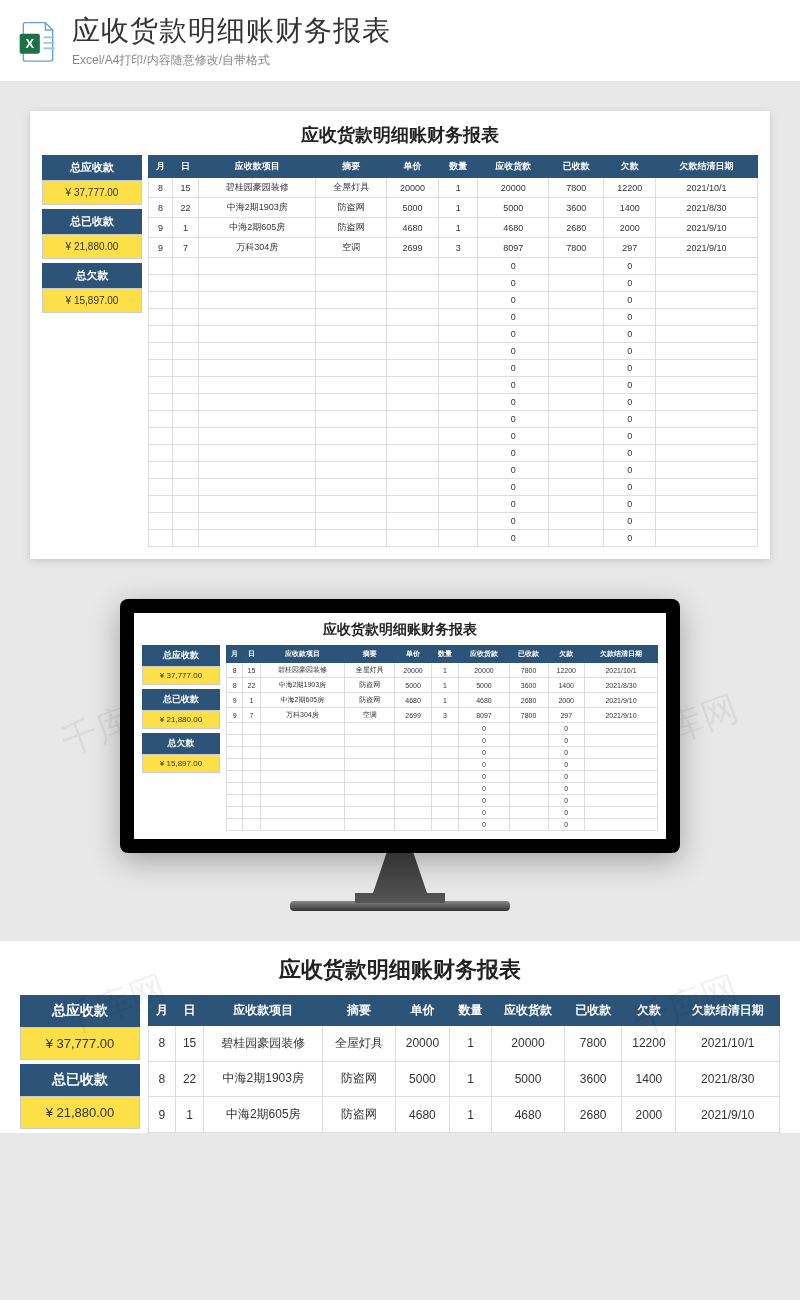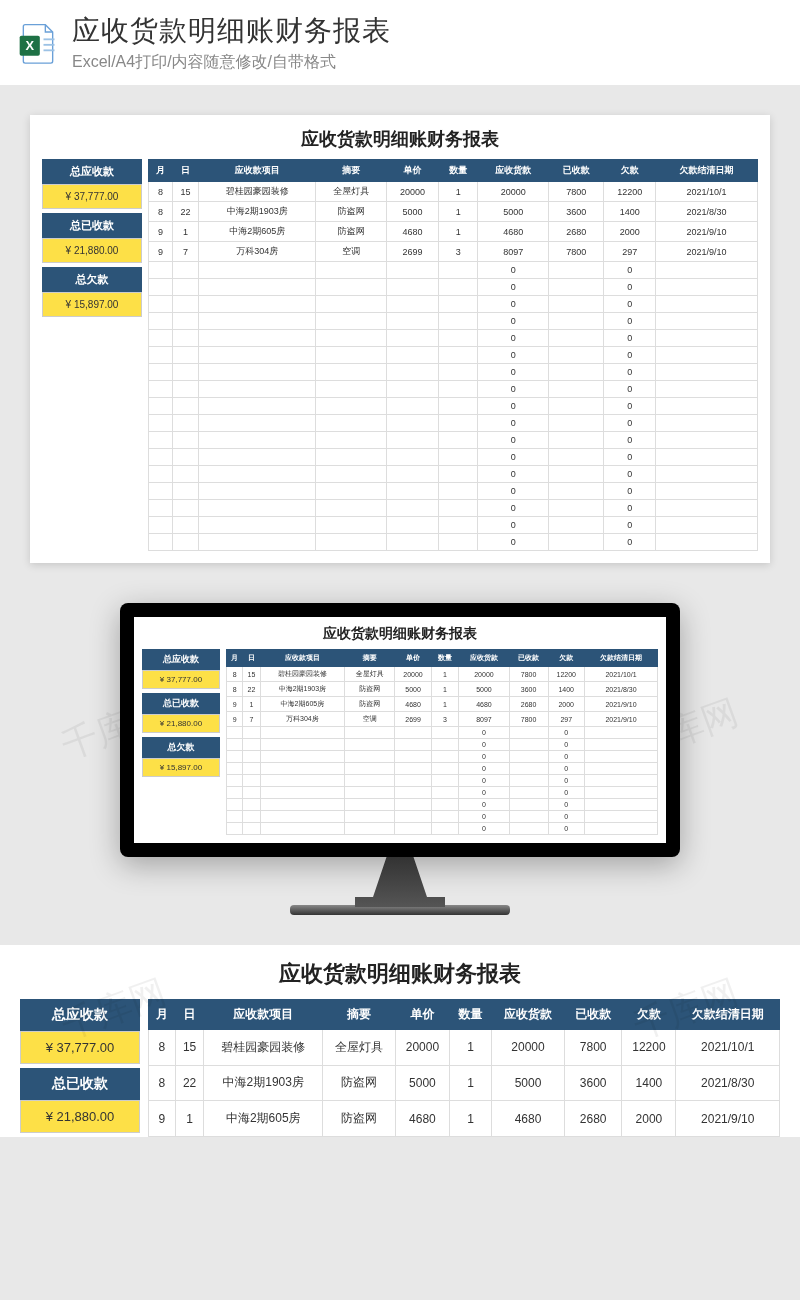--- a/index.html
+++ b/index.html
@@ -22,21 +22,21 @@
   }
   .excel-icon svg { width: 100%; height: 100%; }
   .header-text { flex: 1; }
   .header-title {
     font-size: 28px;
     font-weight: 500;
     color: #333;
     letter-spacing: 1px;
   }
   .header-sub {
-    font-size: 16px;
+    font-size: 12px;
     color: #888;
     margin-top: 2px;
   }
   .preview-area {
     padding: 30px 20px;
     display: flex;
     flex-direction: column;
     align-items: center;
     gap: 40px;
     position: relative;

